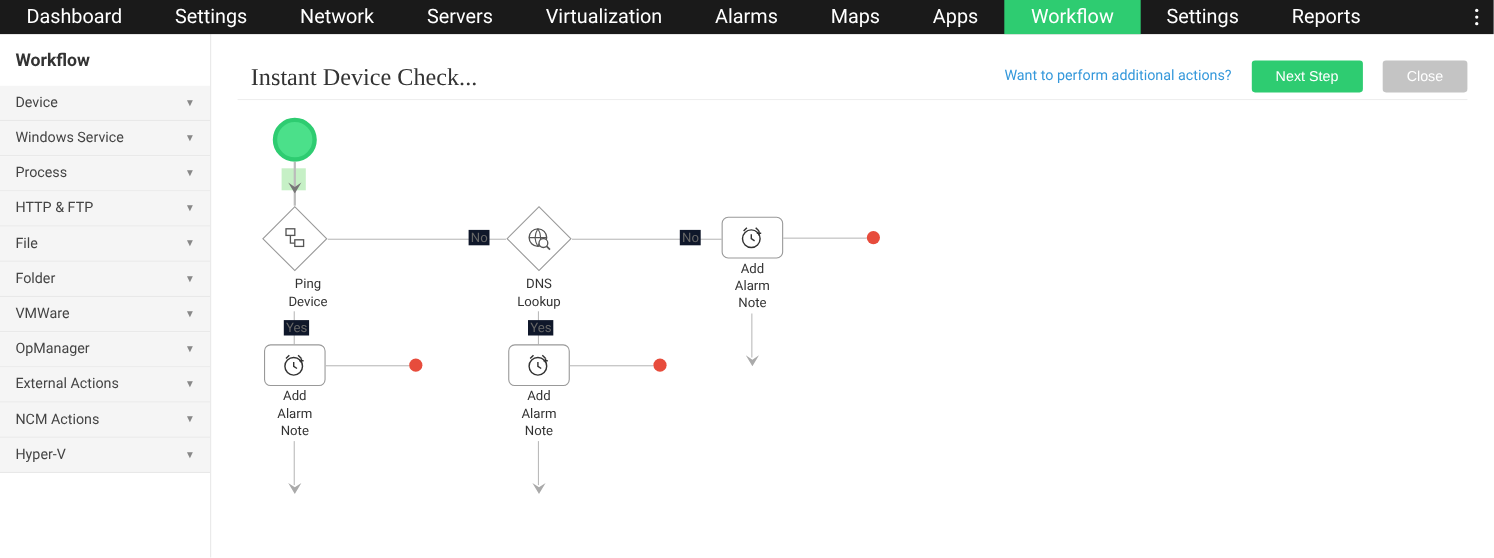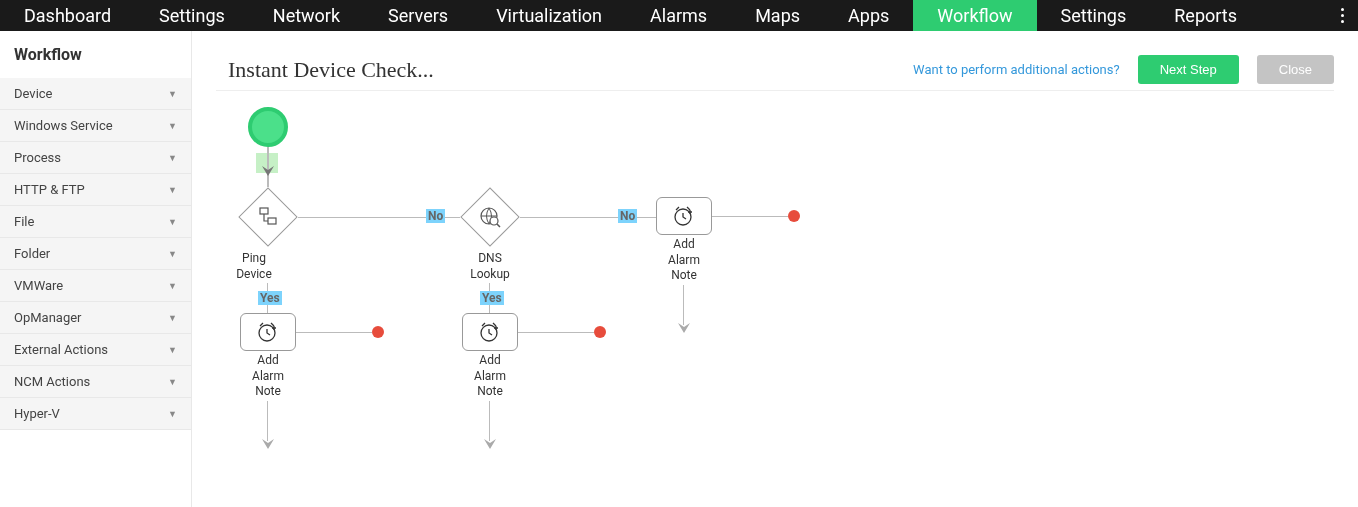--- a/index.html
+++ b/index.html
@@ -181,23 +181,22 @@
       font-size: 12px;
       color: #333;
       text-align: center;
       line-height: 1.3;
       white-space: pre-line;
     }
     .edge-label {
       position: absolute;
       font-size: 12px;
       color: #666;
-      background: #7dd3fc;
+      background: #0f172a;
       padding: 0 2px;
-      font-weight: bold;
     }
     .connector-line {
       position: absolute;
       background: #bbb;
     }
     .arrow-down {
       position: absolute;
     }
     .red-dot {
       position: absolute;
@@ -305,21 +304,21 @@
 
       <div class="diamond-node" style="left:22px; top:80px;">
         <div class="diamond-shape">
           <svg class="diamond-icon" width="22" height="22">
             <rect x="3" y="2" width="8" height="6" fill="none" stroke="#555" stroke-width="1.2"></rect>
             <rect x="11" y="12" width="8" height="6" fill="none" stroke="#555" stroke-width="1.2"></rect>
             <path d="M7 8 L7 15 L11 15" fill="none" stroke="#555" stroke-width="1.2"></path>
           </svg>
         </div>
       </div>
-      <div class="node-label" style="left:16px; top:144px; width:44px;">Ping
+      <div class="node-label" style="left:42px; top:144px; width:44px;">Ping
 Device</div>
 
       <div class="connector-line" style="left:82px; top:110px; width:162px; height:1px;"></div>
       <div class="edge-label" style="left:210px; top:102px;">No</div>
 
       <div class="diamond-node" style="left:244px; top:80px;">
         <div class="diamond-shape">
           <svg class="diamond-icon" width="22" height="22">
             <circle cx="10" cy="10" r="8" fill="none" stroke="#555" stroke-width="1.2"></circle>
             <path d="M2 10 L18 10 M10 2 Q15 10 10 18 M10 2 Q5 10 10 18" fill="none" stroke="#555" stroke-width="1"></path>

